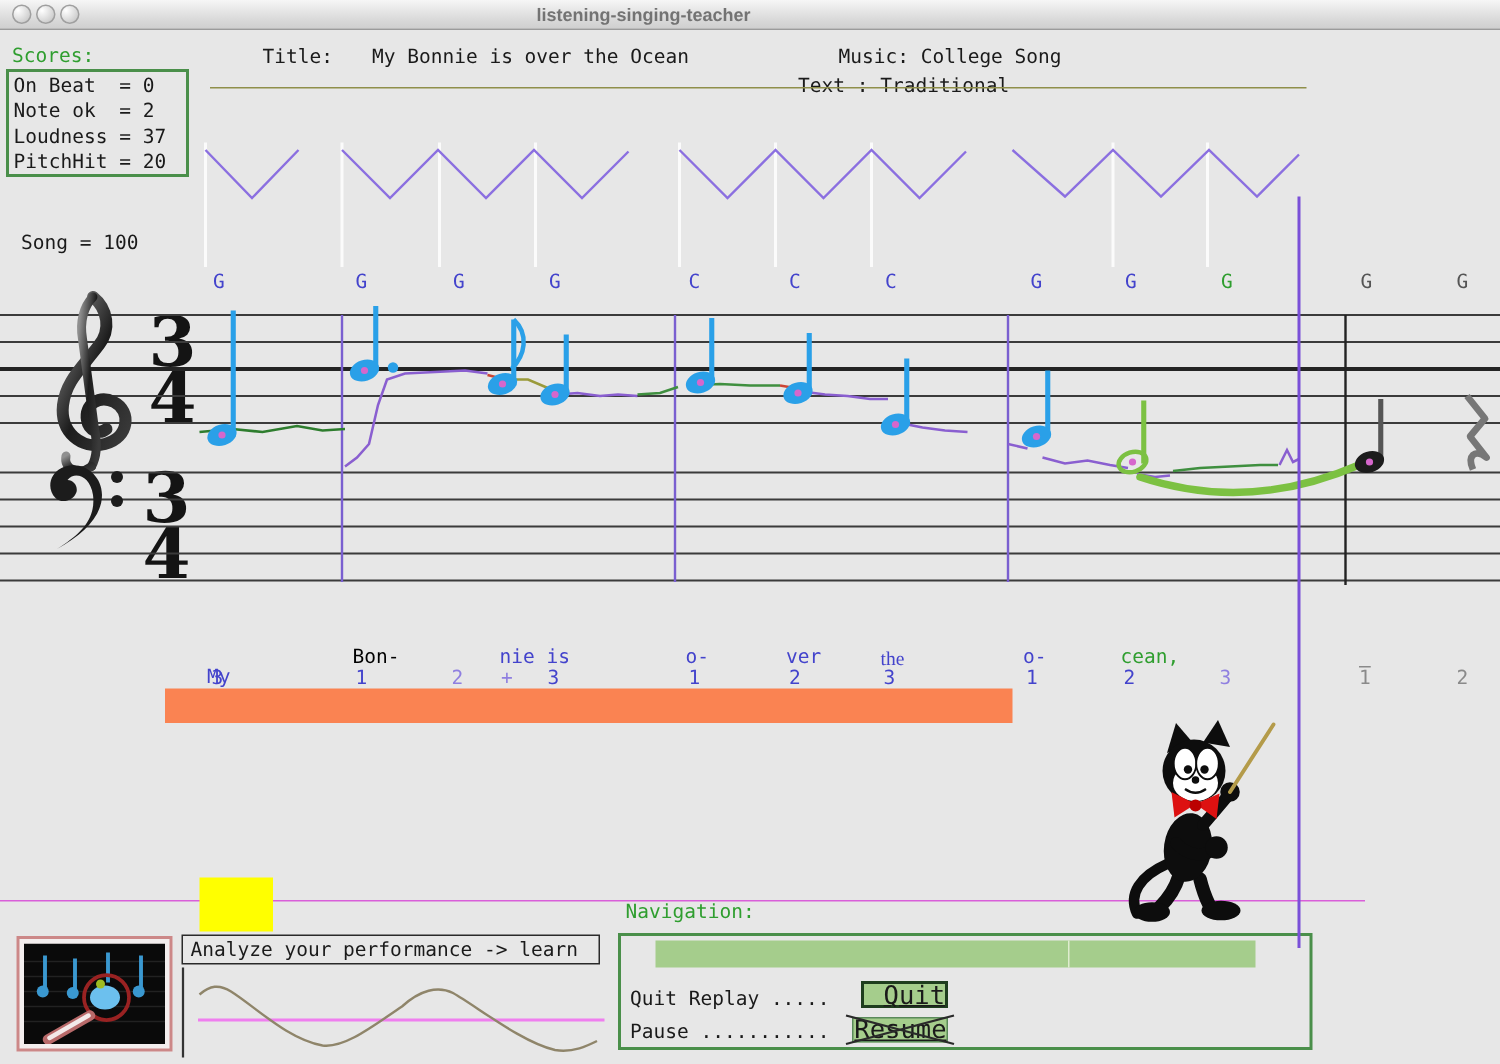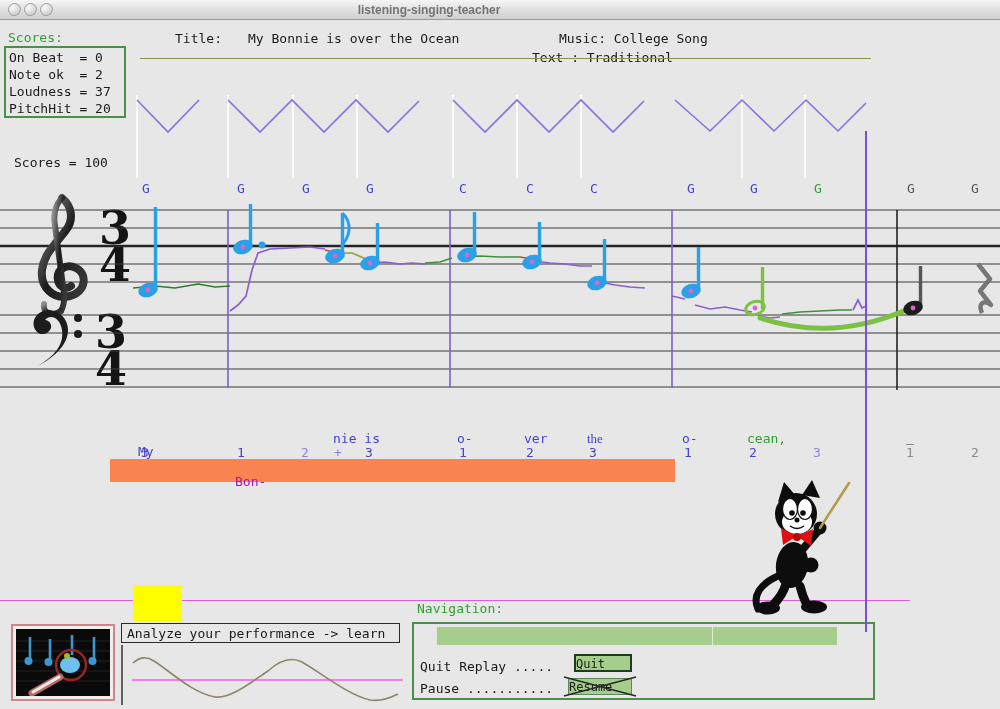--- a/index.html
+++ b/index.html
@@ -33,22 +33,22 @@
   .thumb-wrap{left:11px;top:624px;width:104px;height:77px;border:2px solid #cc8888;
     background:#f3eeee;box-sizing:border-box;padding:3px;z-index:4}
   .analyze-btn{left:121px;top:623px;width:279px;height:20px;border:1px solid #2a2a2a;
     line-height:19px;padding-left:5px;box-sizing:border-box;background:#e7e7e7;z-index:4}
   
   .nav-head{left:417px;top:601px;z-index:4}
   .nav-box{left:412px;top:622px;width:463px;height:78px;border:2px solid #4a8f4a;box-sizing:border-box;z-index:4}
   .nav-progress{left:437px;top:627px;width:400px;height:18px;background:#a5cd8c;z-index:5}
   .nav-seam{left:712px;top:627px;width:1px;height:18px;background:#dfeccf;z-index:5}
   .nav-row{z-index:5}
-  .nav-btn{position:absolute;box-sizing:border-box;background:#a5cd8c;text-align:left;
-    font-size:12px;line-height:14px;z-index:5;padding-top:1px}
+  .nav-btn{position:absolute;box-sizing:border-box;background:#a5cd8c;text-align:right;
+    font-size:17px;line-height:14px;text-decoration:underline;z-index:5;padding-top:1px}
   #quit-btn{left:574px;top:654px;width:58px;height:18px;border:2px solid #1e3d1e}
   #resume-btn{left:568px;top:678px;width:64px;height:17px;border:1px solid #5a8a5a}
   .x-overlay{left:563px;top:675px;z-index:6;pointer-events:none}
   svg{display:block}
 </style>
 </head>
 <body>
 
 <div id="app">
 
@@ -65,21 +65,21 @@
   <div class="abs score-row" style="top:67px">Note ok  = 2</div>
   <div class="abs score-row" style="top:84px">Loudness = 37</div>
   <div class="abs score-row" style="top:101px">PitchHit = 20</div>
 
   <div class="abs" style="left:175px;top:31px">Title:</div>
   <div class="abs" style="left:248px;top:31px">My Bonnie is over the Ocean</div>
   <div class="abs" style="left:559px;top:31px">Music: College Song</div>
   <div class="abs" style="left:532px;top:50px">Text : Traditional</div>
   <div class="abs olive-line"></div>
 
-  <div class="abs" style="left:14px;top:155px">Scores = 100</div>
+  <div class="abs" style="left:14px;top:155px">Song = 100</div>
 
   <svg class="abs" style="left:0;top:0;z-index:1" width="1000" height="709" viewBox="0 0 1000 709">
     <defs>
       <linearGradient id="clefgrad" x1="0" y1="0" x2="1" y2="1">
         <stop offset="0" stop-color="#8f8f8f"></stop>
           <stop offset="0.5" stop-color="#1c1c1c"></stop>
           <stop offset="1" stop-color="#3a3a3a"></stop>
       </linearGradient>
     </defs>
     <g id="layer-grid">
@@ -223,21 +223,21 @@
       <span class="" style="left: 526px; top: 181px; color: rgb(67, 67, 204); position: absolute; white-space: pre;">C</span>
       <span class="" style="left: 590px; top: 181px; color: rgb(67, 67, 204); position: absolute; white-space: pre;">C</span>
       <span class="" style="left: 687px; top: 181px; color: rgb(67, 67, 204); position: absolute; white-space: pre;">G</span>
       <span class="" style="left: 750px; top: 181px; color: rgb(67, 67, 204); position: absolute; white-space: pre;">G</span>
       <span class="" style="left: 814px; top: 181px; color: rgb(47, 158, 47); position: absolute; white-space: pre;">G</span>
       <span class="" style="left: 907px; top: 181px; color: rgb(85, 85, 85); position: absolute; white-space: pre;">G</span>
       <span class="" style="left: 971px; top: 181px; color: rgb(85, 85, 85); position: absolute; white-space: pre;">G</span>
     </div>
   <div class="abs" id="lyric-layer" style="z-index:2">
       <span class="" style="left: 138px; top: 444px; color: rgb(67, 67, 204); position: absolute; white-space: pre; text-align: right;">My</span>
-      <span class="" style="left: 235px; top: 431px; color: #a21caf; position: absolute; white-space: pre; margin-top: 43px;">Bon-</span>
+      <span class="" style="left: 235px; top: 431px; color: #000000; position: absolute; white-space: pre;">Bon-</span>
       <span class="" style="left: 333px; top: 431px; color: rgb(67, 67, 204); position: absolute; white-space: pre;">nie is</span>
       <span class="" style="left: 457px; top: 431px; color: rgb(67, 67, 204); position: absolute; white-space: pre;">o-</span>
       <span class="" style="left: 524px; top: 431px; color: rgb(67, 67, 204); position: absolute; white-space: pre;">ver</span>
       <span class="" style="left: 587px; top: 431px; color: rgb(67, 67, 204); position: absolute; white-space: pre; font-family: Liberation Serif, serif;">the</span>
       <span class="" style="left: 682px; top: 431px; color: rgb(67, 67, 204); position: absolute; white-space: pre;">o-</span>
       <span class="" style="left: 747px; top: 431px; color: rgb(47, 158, 47); position: absolute; white-space: pre;">cean,</span>
       <span class="" style="left: 141px; top: 445px; color: rgb(67, 67, 204); position: absolute; white-space: pre;">3</span>
       <span class="" style="left: 237px; top: 445px; color: rgb(67, 67, 204); position: absolute; white-space: pre;">1</span>
       <span class="" style="left: 301px; top: 445px; color: rgb(143, 127, 224); position: absolute; white-space: pre;">2</span>
       <span class="" style="left: 334px; top: 445px; color: rgb(143, 127, 224); position: absolute; white-space: pre;">+</span>

